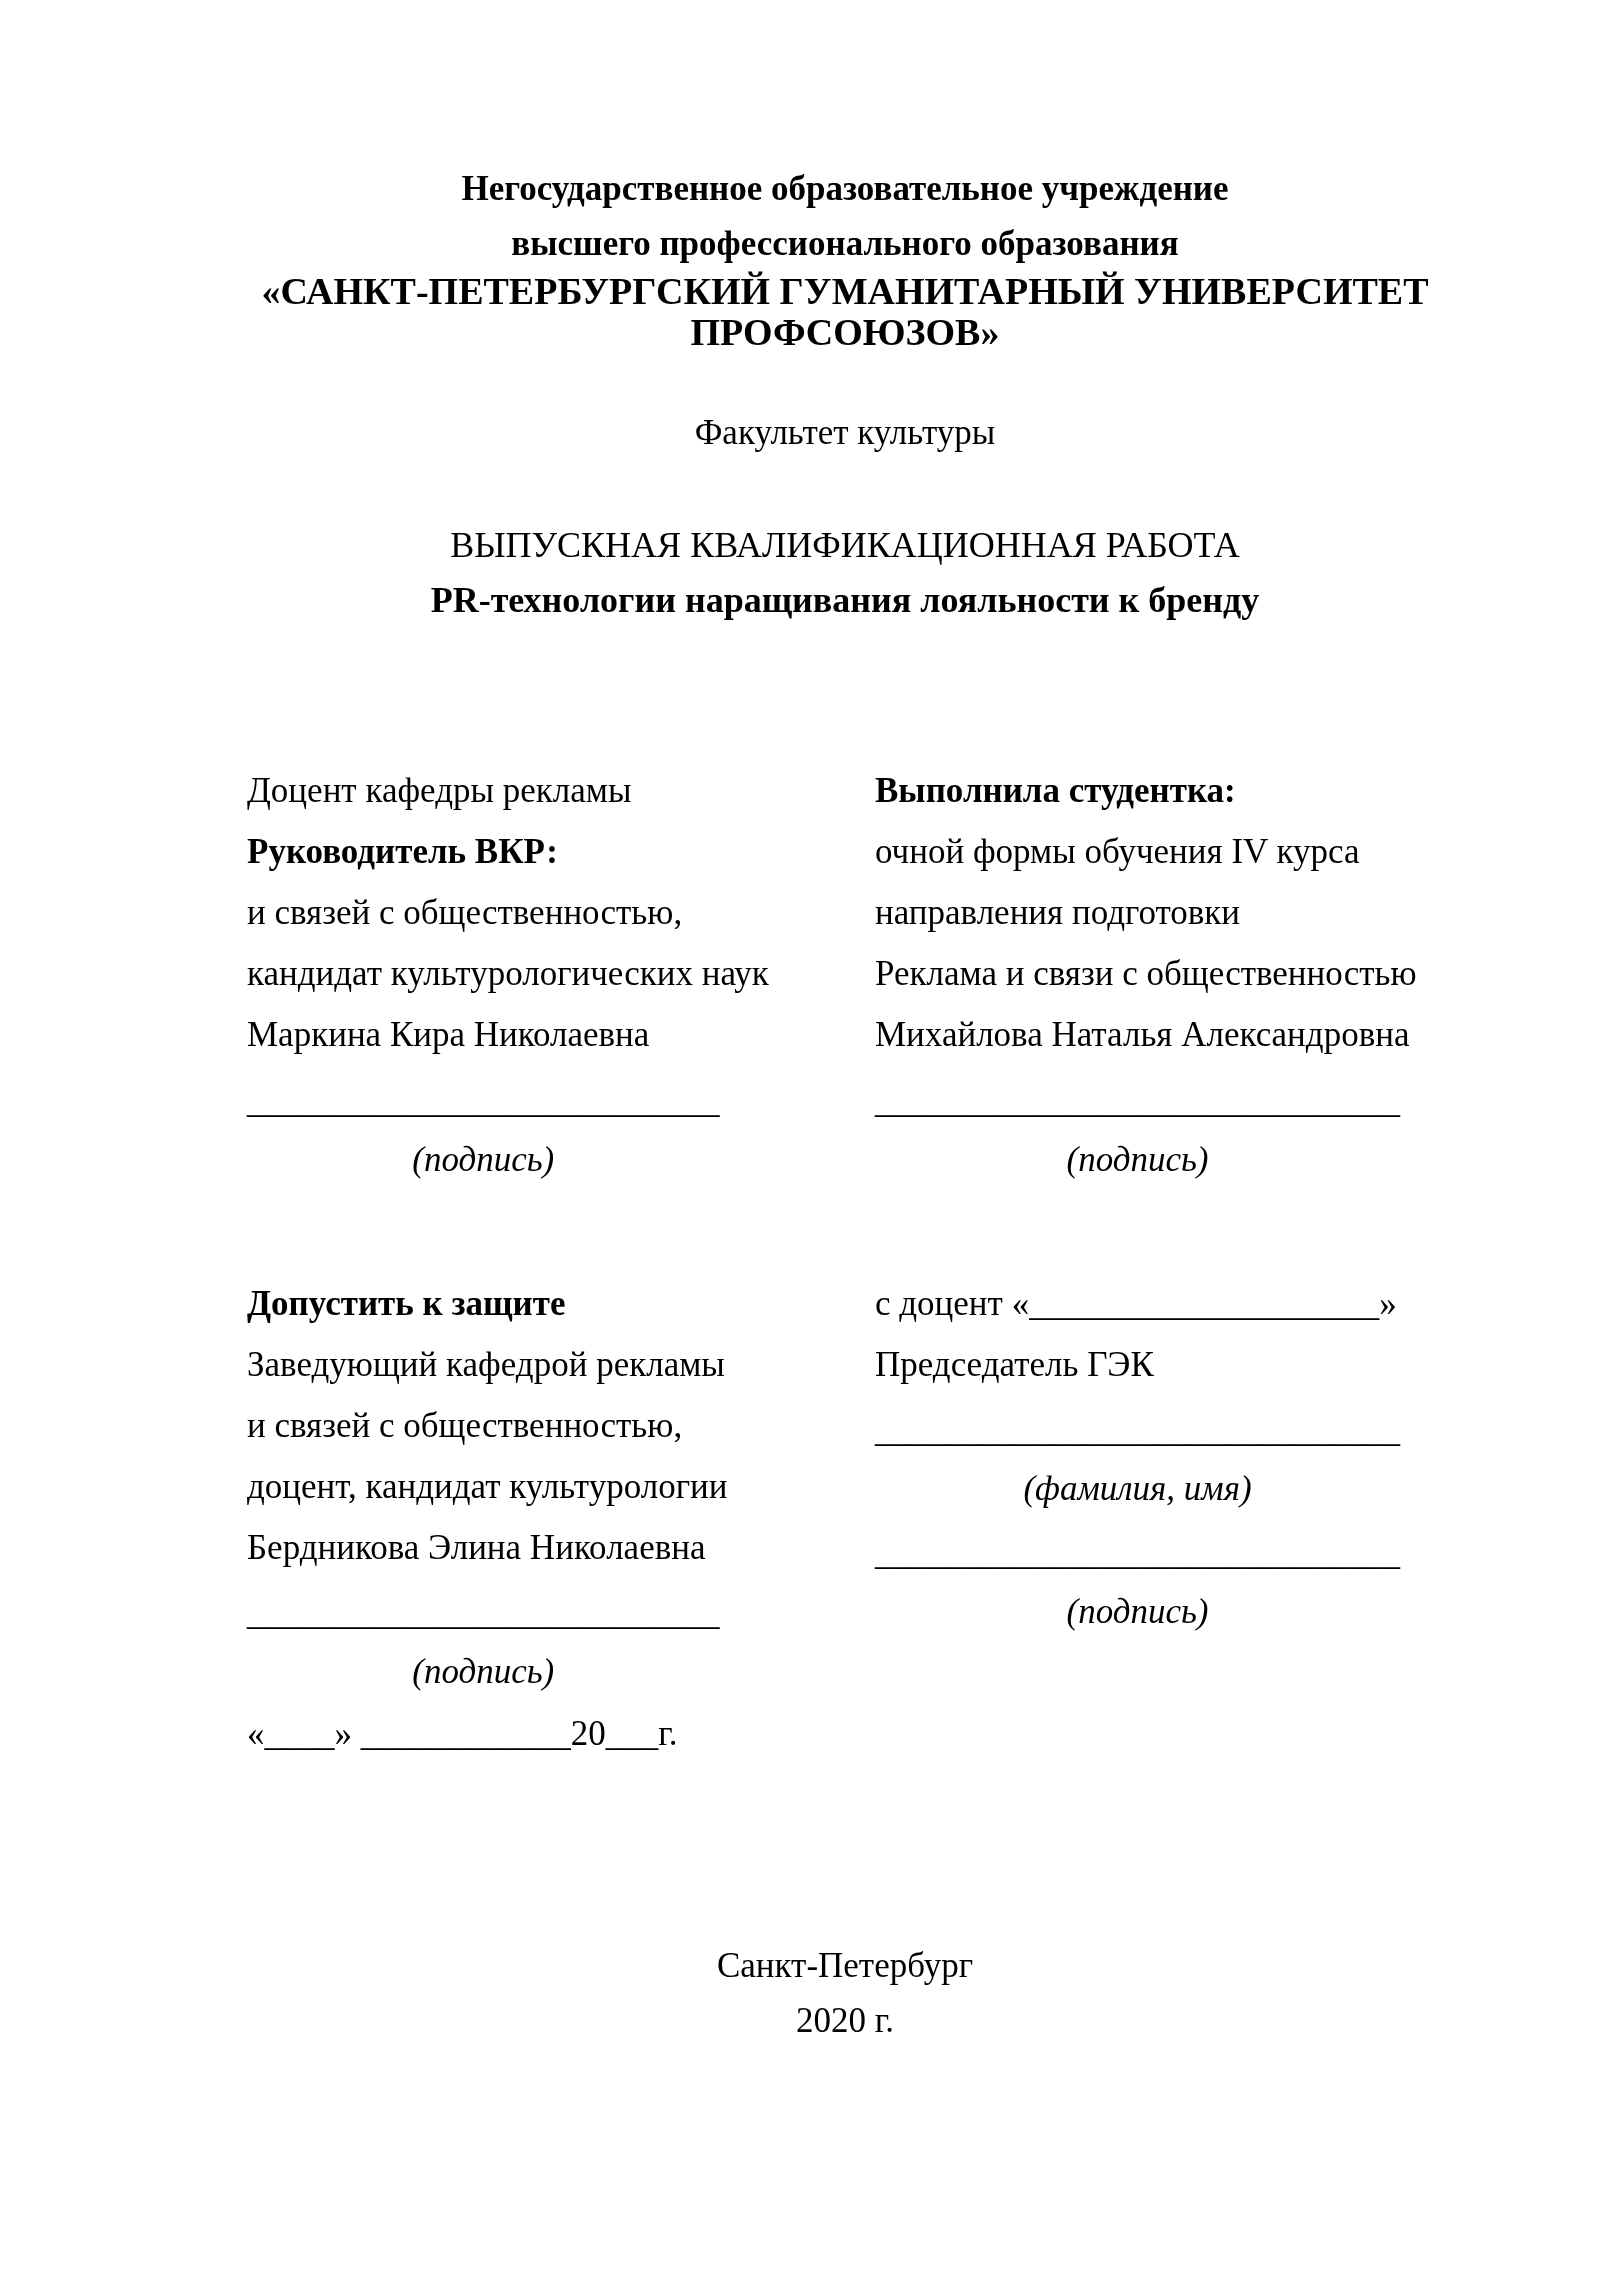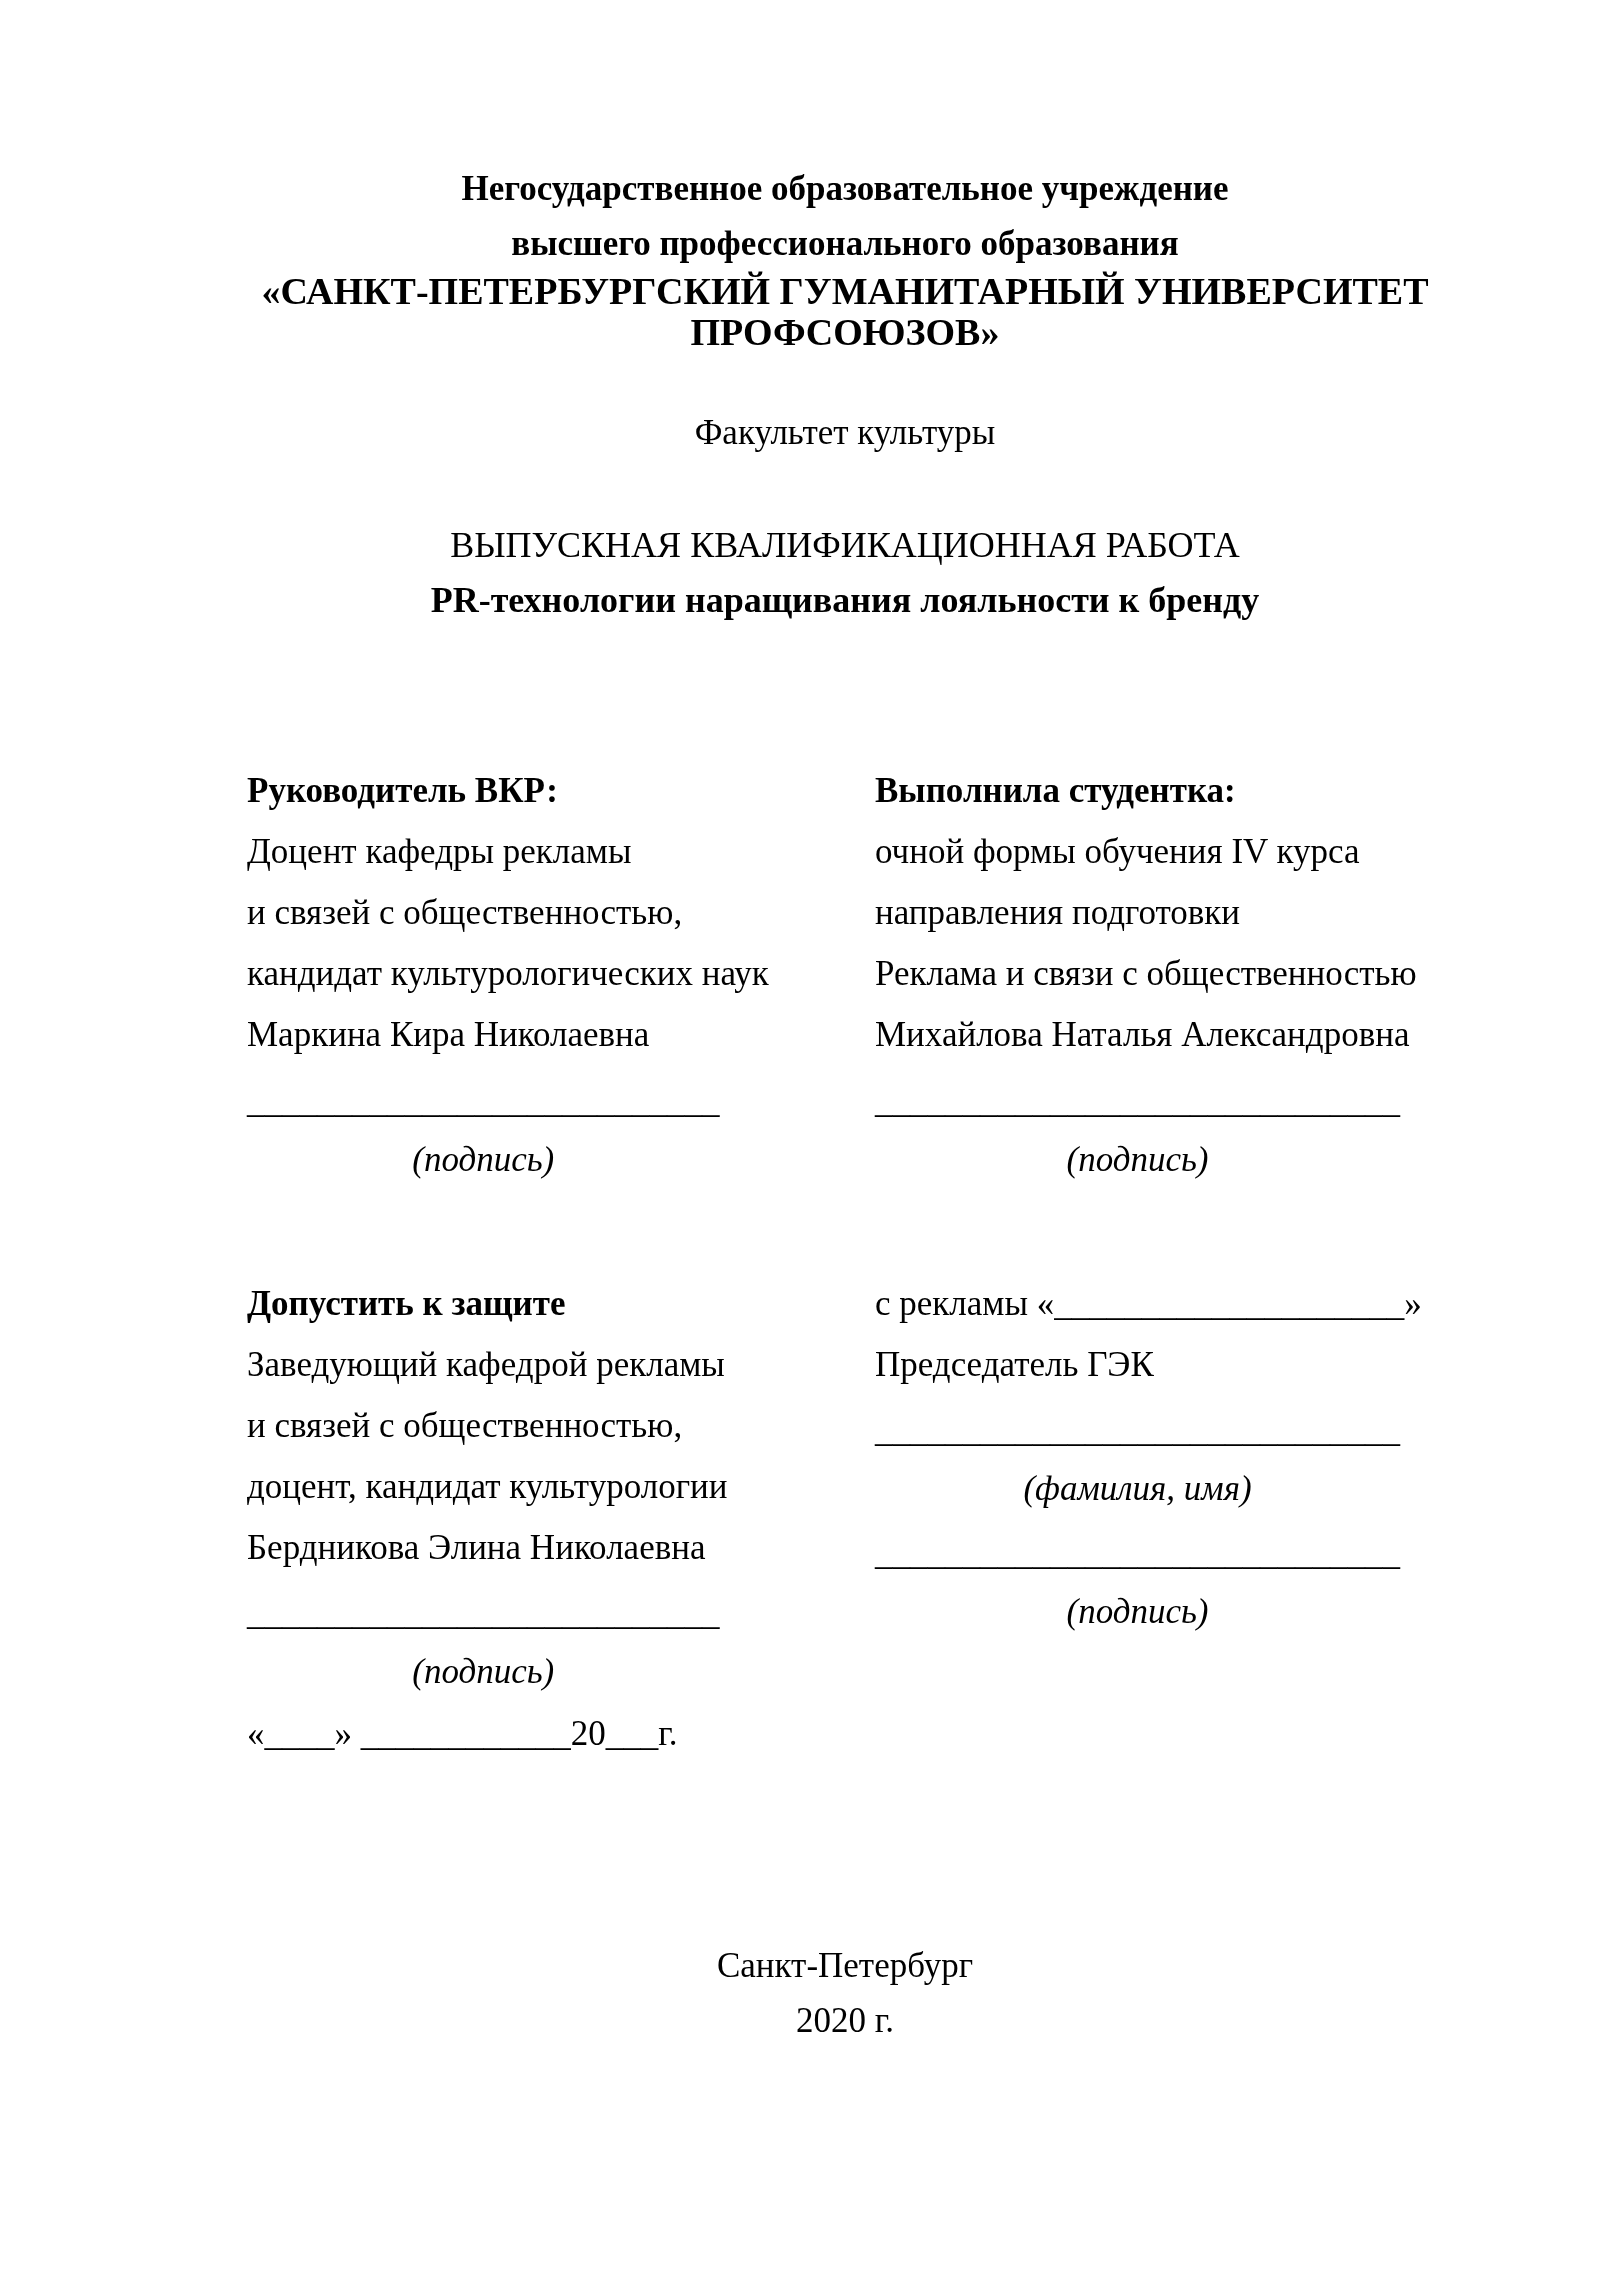--- a/index.html
+++ b/index.html
@@ -67,22 +67,22 @@
       <div class="bold university">«САНКТ-ПЕТЕРБУРГСКИЙ ГУМАНИТАРНЫЙ УНИВЕРСИТЕТ ПРОФСОЮЗОВ»</div>
       <div class="gap-lg"></div>
       <div>Факультет культуры</div>
       <div class="gap-md"></div>
       <div class="work-type">ВЫПУСКНАЯ КВАЛИФИКАЦИОННАЯ РАБОТА</div>
       <div class="bold work-title">PR-технологии наращивания лояльности к бренду</div>
     </div>
 
     <div class="cols">
       <div class="col-left">
+        <div class="line">Доцент кафедры рекламы</div>
         <div class="line heading">Руководитель ВКР:</div>
-        <div class="line">Доцент кафедры рекламы</div>
         <div class="line">и связей с общественностью,</div>
         <div class="line">кандидат культурологических наук</div>
         <div class="line">Маркина Кира Николаевна</div>
         <div class="sig">
           <div class="sig-line">___________________________</div>
           <div class="sig-caption">(подпись)</div>
         </div>
       </div>
       <div class="col-right">
         <div class="line heading">Выполнила студентка:</div>
@@ -104,21 +104,21 @@
         <div class="line">и связей с общественностью,</div>
         <div class="line">доцент, кандидат культурологии</div>
         <div class="line">Бердникова Элина Николаевна</div>
         <div class="sig">
           <div class="sig-line">___________________________</div>
           <div class="sig-caption">(подпись)</div>
         </div>
         <div class="date-line">«____» ____________20___г.</div>
       </div>
       <div class="col-right">
-        <div class="line">с рекламы «____________________»</div>
+        <div class="line">с доцент «____________________»</div>
         <div class="line">Председатель ГЭК</div>
         <div class="sig">
           <div class="sig-line">______________________________</div>
           <div class="sig-caption">(фамилия, имя)</div>
         </div>
         <div class="sig" style="display: inline-block; text-align: center;">
           <div class="sig-line">______________________________</div>
           <div class="sig-caption" style="display: inline-block; width: auto; max-width: none;">(подпись)</div>
         </div>
       </div>

